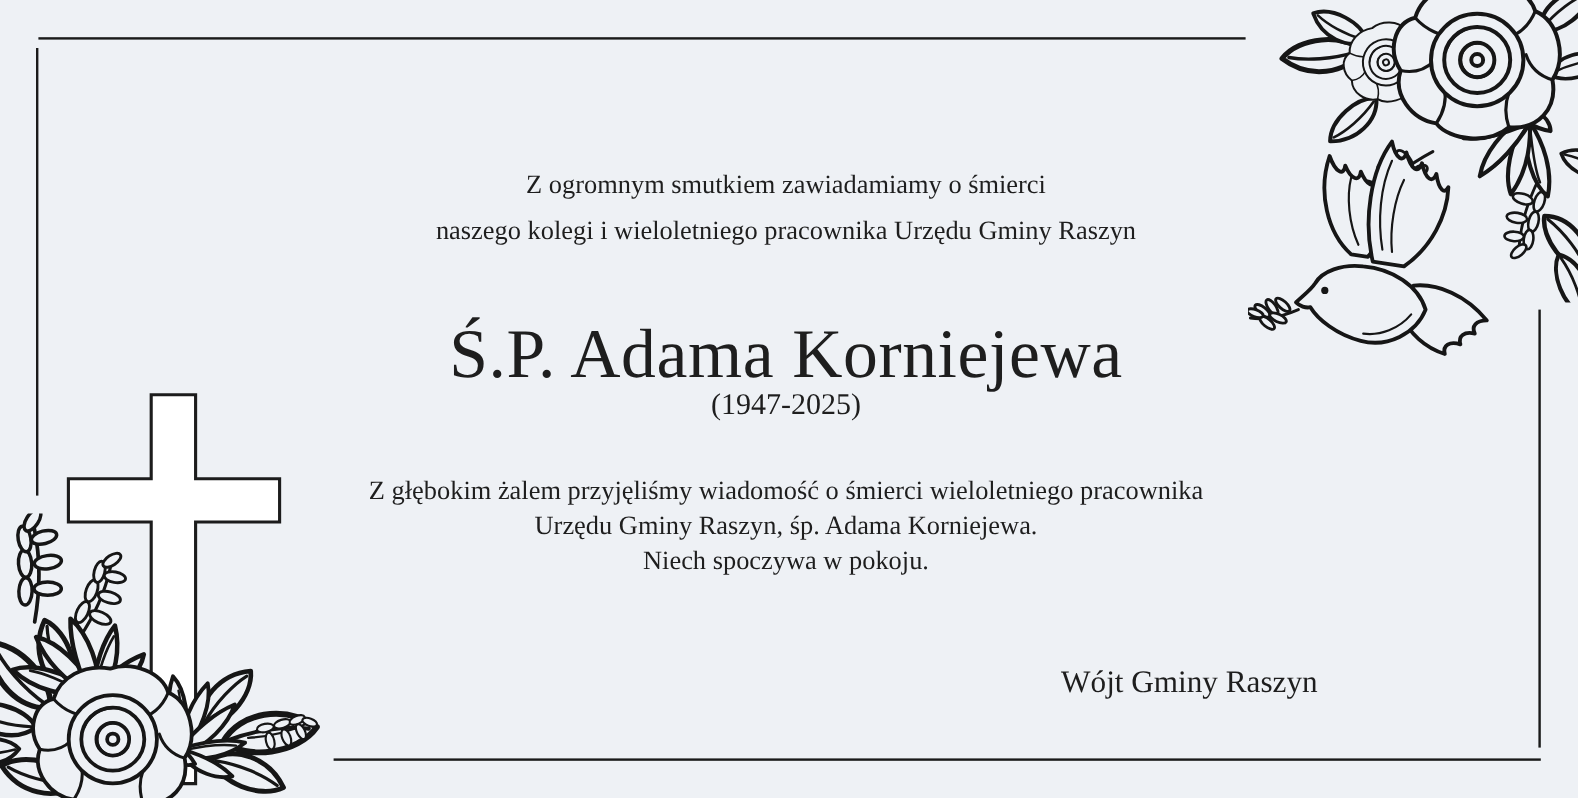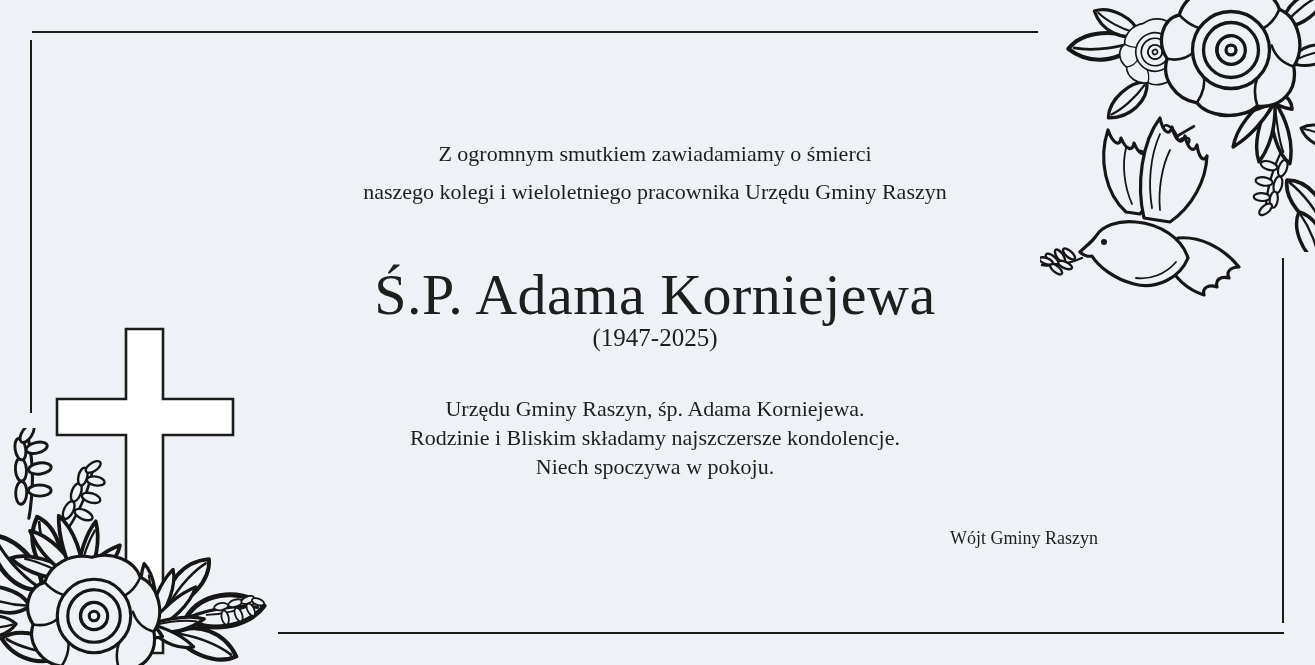--- a/index.html
+++ b/index.html
@@ -21,21 +21,21 @@
   .deco-top-right{left:1043px;top:0}
   .deco-dove{left:1040px;top:112px}
   .deco-cross{left:50px;top:322px}
   .deco-bottom-left{left:0;top:428px}
 
   .textblock{position:absolute;text-align:center;left:120px;width:1070px}
   .intro{top:135px;font-size:22px;line-height:38px}
   .title{top:268px;font-size:58px;line-height:54px;font-weight:400;letter-spacing:.5px}
   .years{top:323px;font-size:25px;line-height:30px}
   .condolence{top:394px;font-size:22px;line-height:29px}
-  .signature{position:absolute;right:217px;top:524px;text-align:left;font-size:18px;line-height:29px}
+  .signature{position:absolute;right:217px;top:554px;text-align:left;font-size:26px;line-height:29px}
 </style>
 </head>
 <body style="background: rgb(238, 241, 245); color: rgb(30, 30, 30);">
 
 <svg width="0" height="0" style="position:absolute" aria-hidden="true">
   <defs>
     <g id="rose" stroke="#161616" stroke-width="3" fill="#eef1f5" stroke-linecap="round" stroke-linejoin="round">
       <path d="M-2,-56 C-23,-60 -42,-49 -47,-32 C-63,-28 -68,-7 -58,8 C-64,26 -50,45 -31,48 C-21,61 9,64 24,51 C46,53 61,37 57,15 C68,-2 62,-29 44,-37 C39,-53 16,-62 -2,-56 Z"></path>
       <path d="M-47,-32 C-39,-23 -27,-17 -14,-18" fill="none" stroke-width="2.4"></path>
       <path d="M44,-37 C39,-25 30,-18 19,-16" fill="none" stroke-width="2.4"></path>
@@ -147,20 +147,20 @@
 <div class="textblock intro">
   <div>Z ogromnym smutkiem zawiadamiamy o śmierci</div>
   <div>naszego kolegi i wieloletniego pracownika Urzędu Gminy Raszyn</div>
 </div>
 
 <h1 class="textblock title">Ś.P. Adama Korniejewa</h1>
 
 <div class="textblock years">(1947-2025)</div>
 
 <div class="textblock condolence">
+  <div>Z głębokim żalem przyjęliśmy wiadomość o śmierci wieloletniego pracownika</div>
   <div>Urzędu Gminy Raszyn, śp. Adama Korniejewa.</div>
-  <div>Rodzinie i Bliskim składamy najszczersze kondolencje.</div>
   <div>Niech spoczywa w pokoju.</div>
 </div>
 
 <div class="signature">
   <div>Wójt Gminy Raszyn</div>
 </div>
 
 </body></html>

